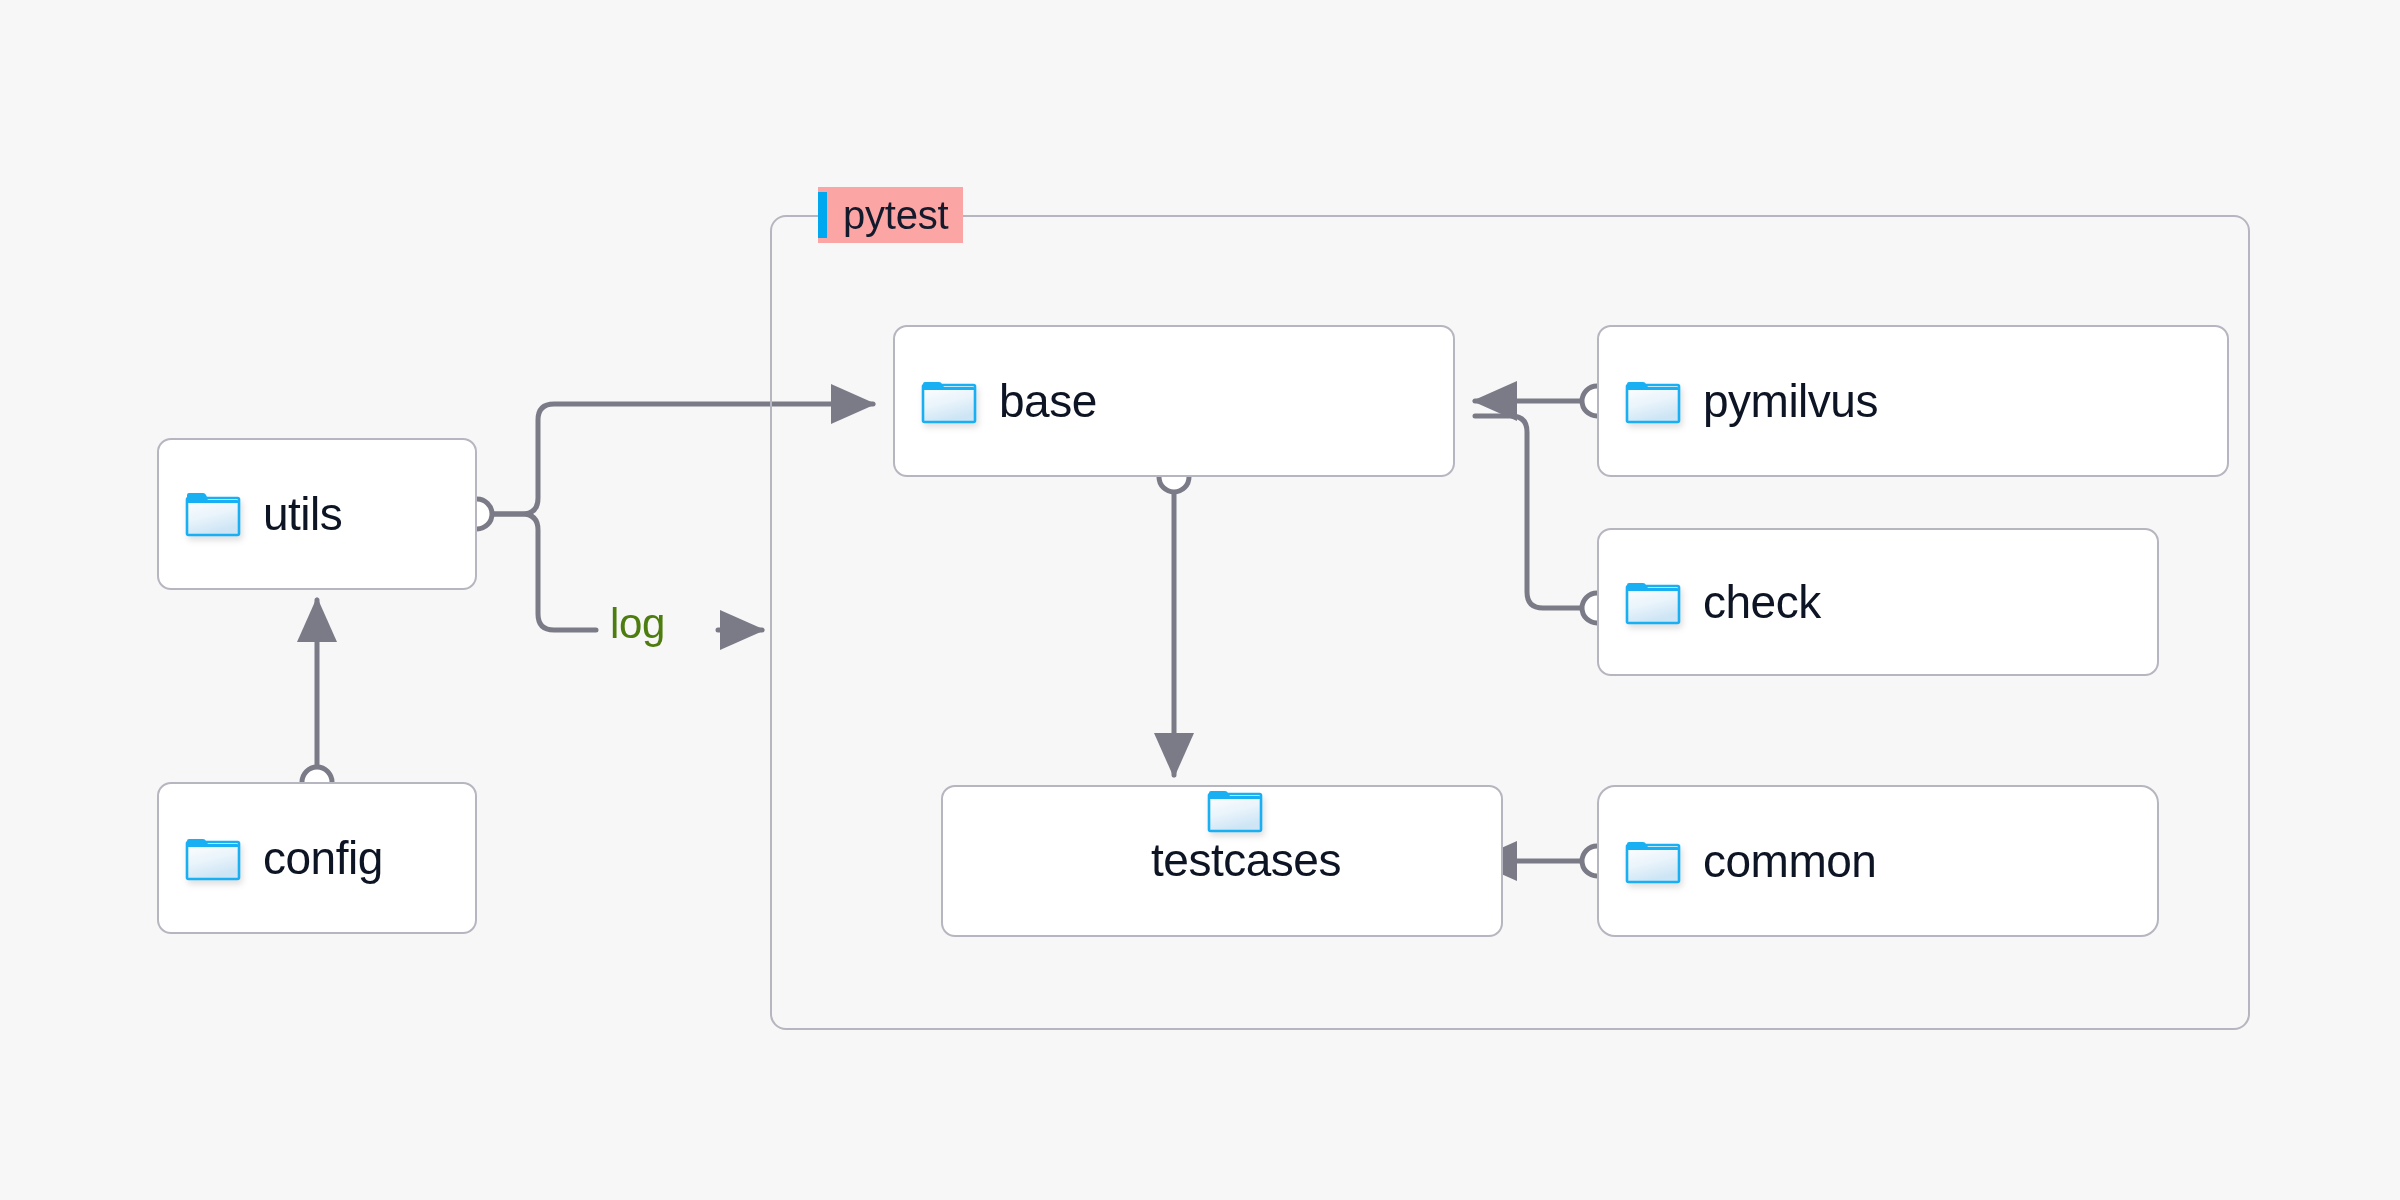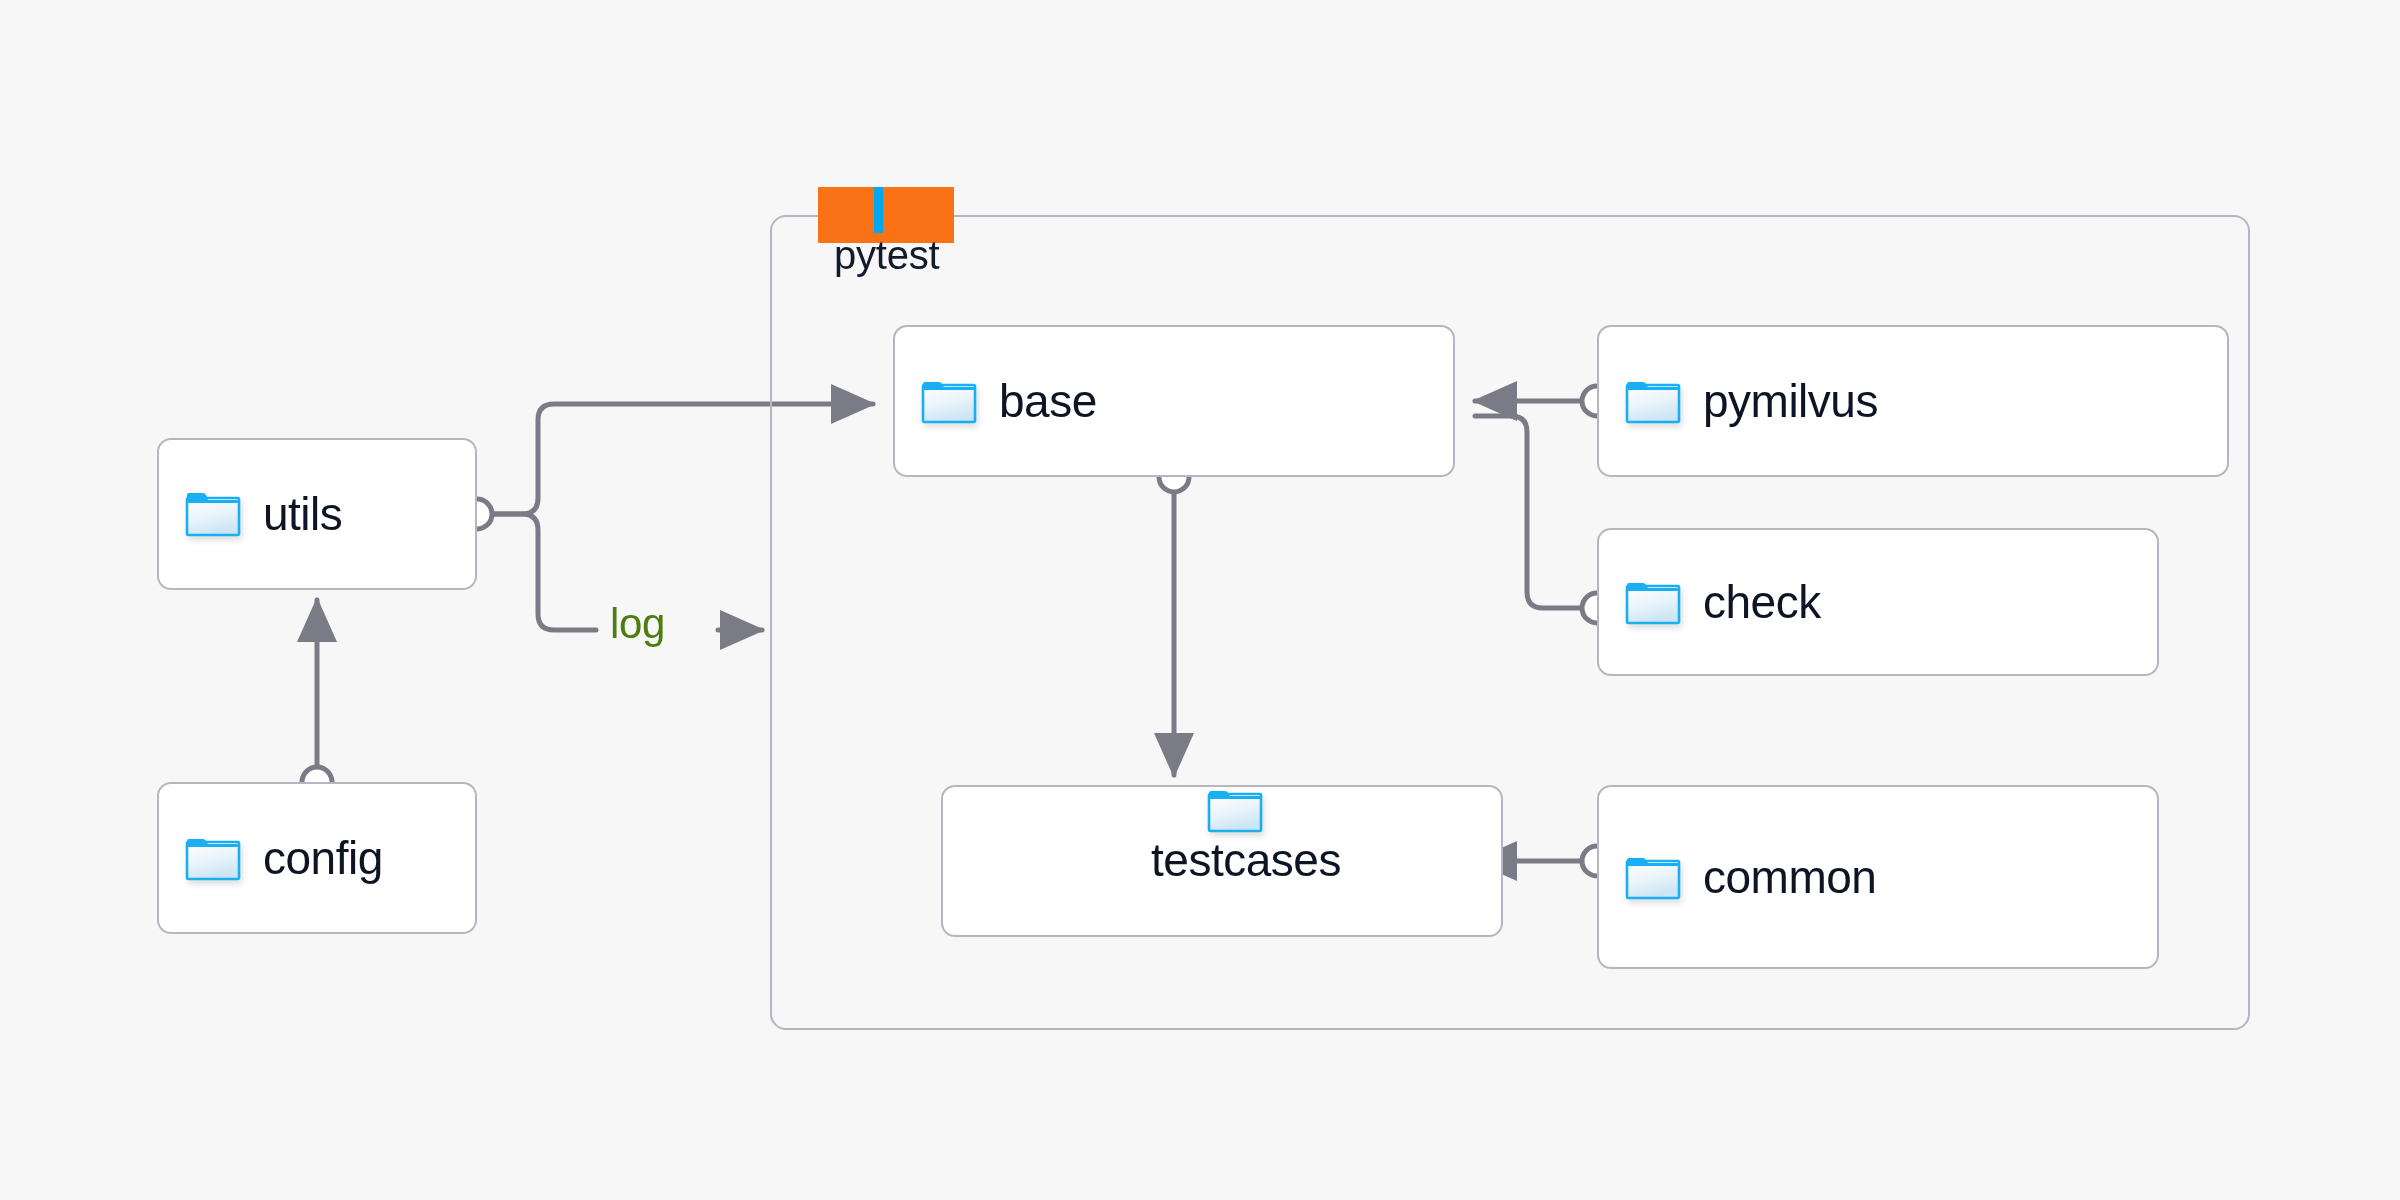--- a/index.html
+++ b/index.html
@@ -52,25 +52,24 @@
     border: 2px solid #b6b6c0;
     border-radius: 16px;
     box-sizing: border-box;
     background: transparent;
     z-index: 1;
   }
   .group-label-wrap {
     position: absolute;
     display: flex;
     align-items: center;
-    background: #f97316;
+    background: #fca5a5;
     padding: 0 14px 0 0;
     z-index: 2;
     height: 56px;
-    flex-direction: column;
   }
   .group-accent-bar {
     width: 9px;
     height: 46px;
     background: #00a8f0;
     flex: 0 0 auto;
   }
   .group-label {
     font-size: 40px;
     color: #121a2b;
@@ -209,21 +208,21 @@
   <div class="node" style="left:1597px; top:528px; width:562px; height:148px;">
     <span class="folder-icon">
       <svg viewBox="0 0 56 46" width="56" height="46" xmlns="http://www.w3.org/2000/svg">
         <rect x="2" y="7" width="52" height="37" rx="1.5" fill="url(#folderGrad)" stroke="#18b0f3" stroke-width="2.6"></rect>
         <path d="M2,9 L2,6 Q2,4 4,4 L18,4 Q20,4 21,6 L23,9 L52,9 Q54,9 54,11 L54,12 L2,12 Z" fill="#18b0f3"></path>
       </svg>
     </span>
     <span class="node-label">check</span>
   </div>
 
-  <div class="node" style="left:1597px; top:785px; width:562px; height:184px;">
+  <div class="node" style="left:1597px; top:785px; width:562px; height:152px;border-radius:18px;">
     <span class="folder-icon">
       <svg viewBox="0 0 56 46" width="56" height="46" xmlns="http://www.w3.org/2000/svg">
         <rect x="2" y="7" width="52" height="37" rx="1.5" fill="url(#folderGrad)" stroke="#18b0f3" stroke-width="2.6"></rect>
         <path d="M2,9 L2,6 Q2,4 4,4 L18,4 Q20,4 21,6 L23,9 L52,9 Q54,9 54,11 L54,12 L2,12 Z" fill="#18b0f3"></path>
       </svg>
     </span>
     <span class="node-label">common</span>
   </div>
 
 </div>

